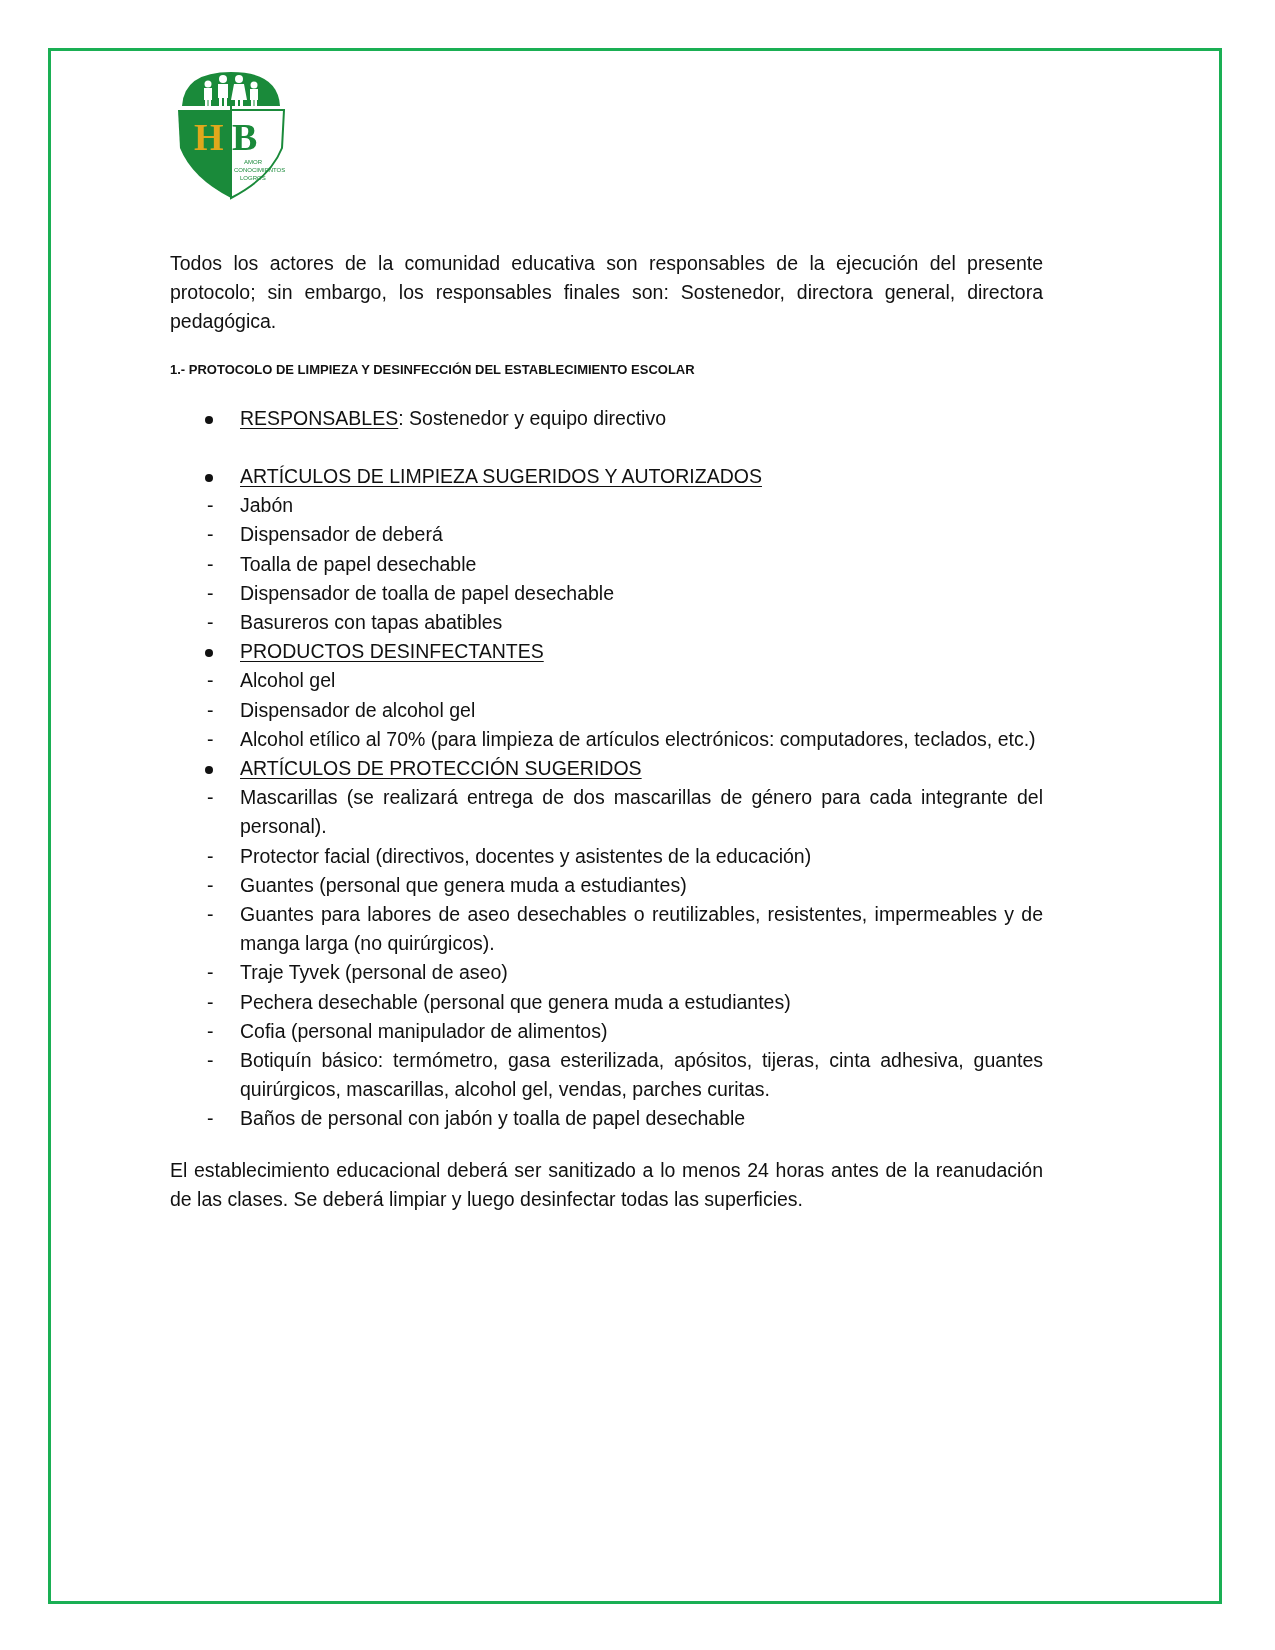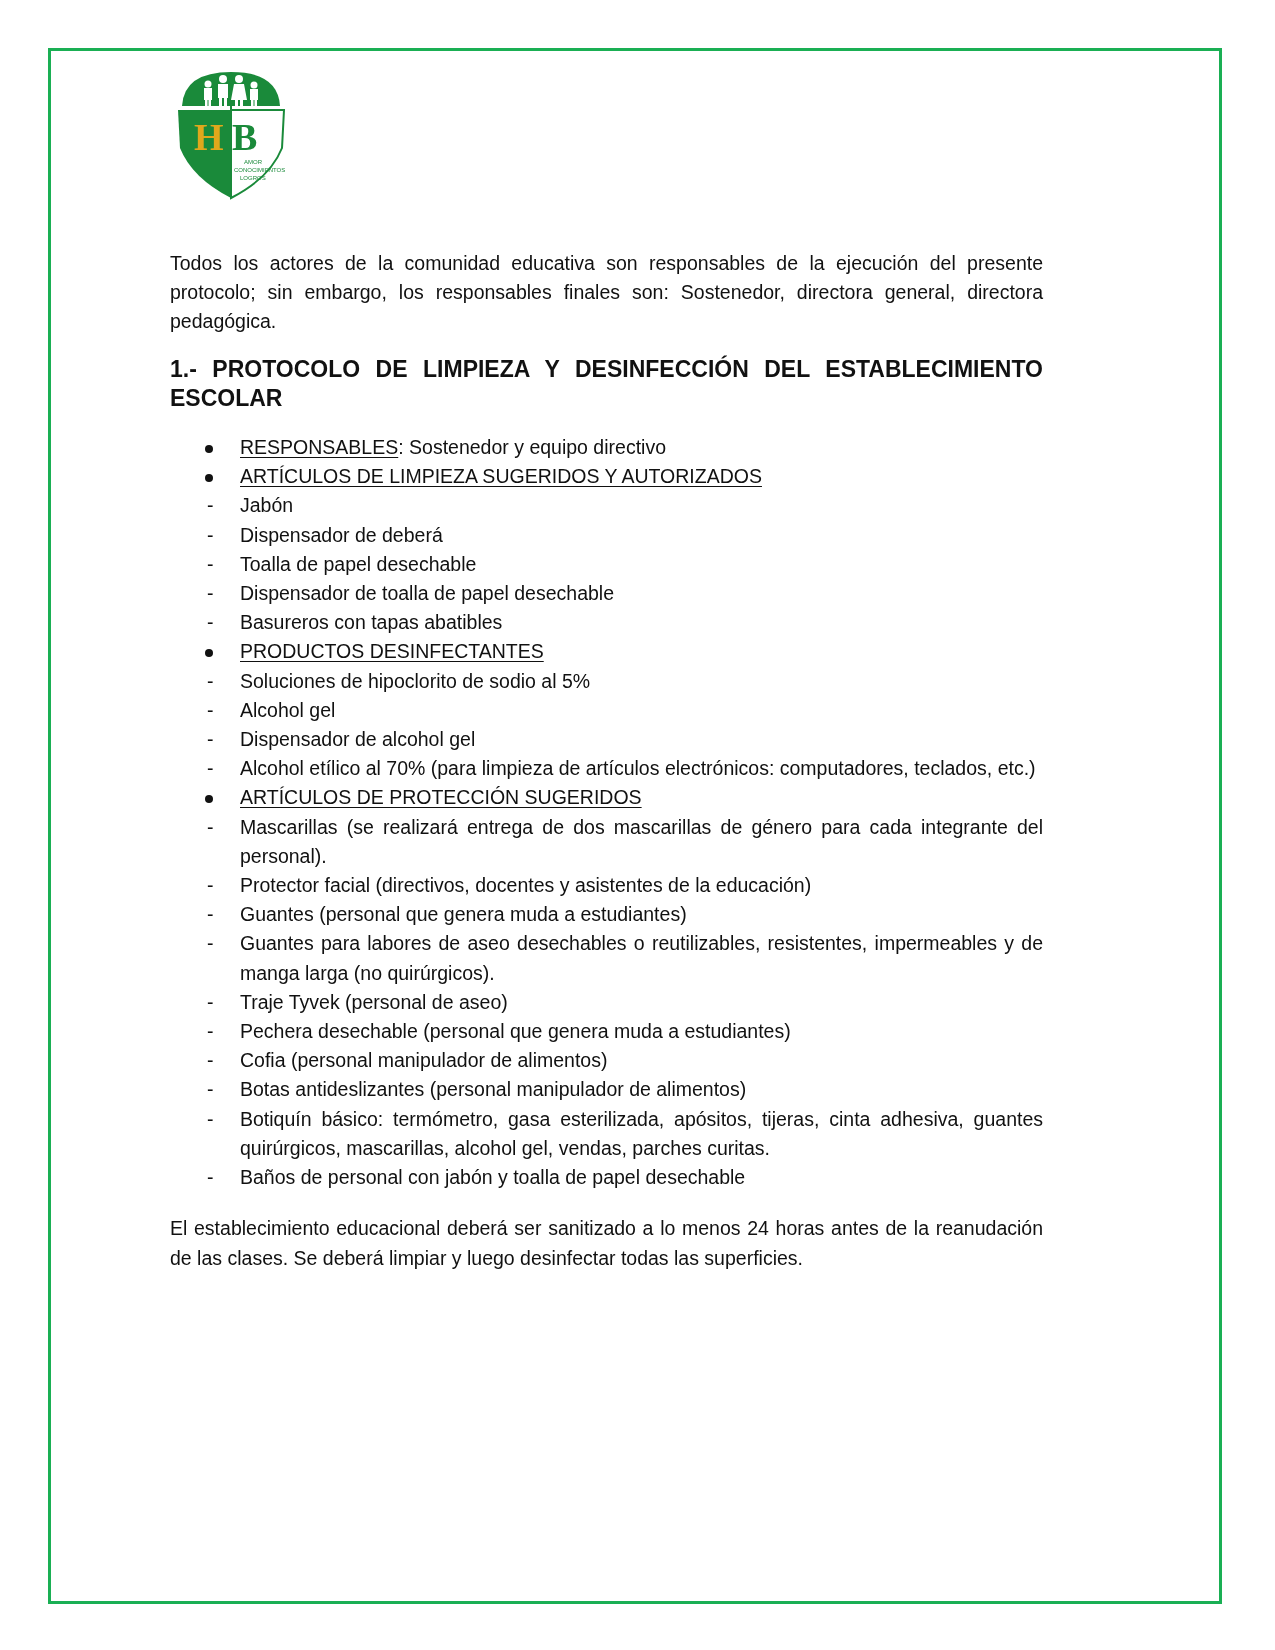--- a/index.html
+++ b/index.html
@@ -9,31 +9,31 @@
     border: 3px solid #1aaf54; box-sizing: content-box;
   }
   .logo { position: absolute; left: 172px; top: 68px; width: 118px; height: 132px; }
   .content {
     position: absolute; left: 170px; top: 249px; width: 873px;
     font-family: "Liberation Sans", sans-serif; font-size: 19.5px; color: #111;
     line-height: 29.2px;
   }
   p { margin: 0; text-align: justify; }
   .p1 { margin-bottom: 18px; }
-  .heading { font-weight: bold; margin: 0 0 20px 0; font-size: 23px; }
+  .heading { font-weight: bold; margin: 0 0 20px 0; font-size: 13px; }
   ul.doc-list { list-style: none; margin: 0; padding: 0; }
   ul.doc-list li { position: relative; padding-left: 70px; text-align: justify; }
   ul.doc-list li .marker { position: absolute; left: 34px; top: 0; width: 20px; }
   ul.doc-list li.bullet .marker::before {
     content: ""; position: absolute; left: 1px; top: 12px; width: 8px; height: 8px;
     border-radius: 50%; background: #111;
   }
   ul.doc-list li.dash .marker::before { content: "-"; position: absolute; left: 3px; top: 0; }
   .u { text-decoration: underline; text-underline-offset: 3px; }
-  .gap-after { }
+  .gap-after { margin-bottom: 29px; }
   .final { margin-top: 22px; }
 </style>
 </head>
 <body>
 
 <div class="page-border"></div>
 
 <div class="logo">
   <svg width="118" height="132" viewBox="0 0 118 132">
 
@@ -90,35 +90,33 @@
     <li class="dash"><span class="marker"></span><span>Jabón</span></li>
     <li class="dash"><span class="marker"></span><span>Dispensador de deberá</span></li>
     <li class="dash"><span class="marker"></span><span>Toalla de papel desechable</span></li>
     <li class="dash"><span class="marker"></span><span>Dispensador de toalla de papel desechable</span></li>
     <li class="dash"><span class="marker"></span><span>Basureros con tapas abatibles</span></li>
 
     <li class="bullet">
       <span class="marker"></span>
       <span class="u">PRODUCTOS DESINFECTANTES</span>
     </li>
-    <li class="dash"><span class="marker"></span><span>Soluciones de hipoclorito de sodio al 5%</span></li>
     <li class="dash"><span class="marker"></span><span>Alcohol gel</span></li>
     <li class="dash"><span class="marker"></span><span>Dispensador de alcohol gel</span></li>
     <li class="dash"><span class="marker"></span><span>Alcohol etílico al 70% (para limpieza de artículos electrónicos: computadores, teclados, etc.)</span></li>
 
     <li class="bullet">
       <span class="marker"></span>
       <span class="u">ARTÍCULOS DE PROTECCIÓN SUGERIDOS</span>
     </li>
     <li class="dash"><span class="marker"></span><span>Mascarillas (se realizará entrega de dos mascarillas de género para cada integrante del personal).</span></li>
     <li class="dash"><span class="marker"></span><span>Protector facial (directivos, docentes y asistentes de la educación)</span></li>
     <li class="dash"><span class="marker"></span><span>Guantes (personal que genera muda a estudiantes)</span></li>
     <li class="dash"><span class="marker"></span><span>Guantes para labores de aseo desechables o reutilizables, resistentes, impermeables y de manga larga (no quirúrgicos).</span></li>
     <li class="dash"><span class="marker"></span><span>Traje Tyvek (personal de aseo)</span></li>
     <li class="dash"><span class="marker"></span><span>Pechera desechable (personal que genera muda a estudiantes)</span></li>
     <li class="dash"><span class="marker"></span><span>Cofia (personal manipulador de alimentos)</span></li>
-    <li class="dash"><span class="marker"></span><span>Botas antideslizantes (personal manipulador de alimentos)</span></li>
     <li class="dash"><span class="marker"></span><span>Botiquín básico: termómetro, gasa esterilizada, apósitos, tijeras, cinta adhesiva, guantes quirúrgicos, mascarillas, alcohol gel, vendas, parches curitas.</span></li>
     <li class="dash"><span class="marker"></span><span>Baños de personal con jabón y toalla de papel desechable</span></li>
   </ul>
 
   <p class="final">El establecimiento educacional deberá ser sanitizado a lo menos 24 horas antes de la reanudación de las clases. Se deberá limpiar y luego desinfectar todas las superficies.</p>
 </div>
 
 </body></html>

